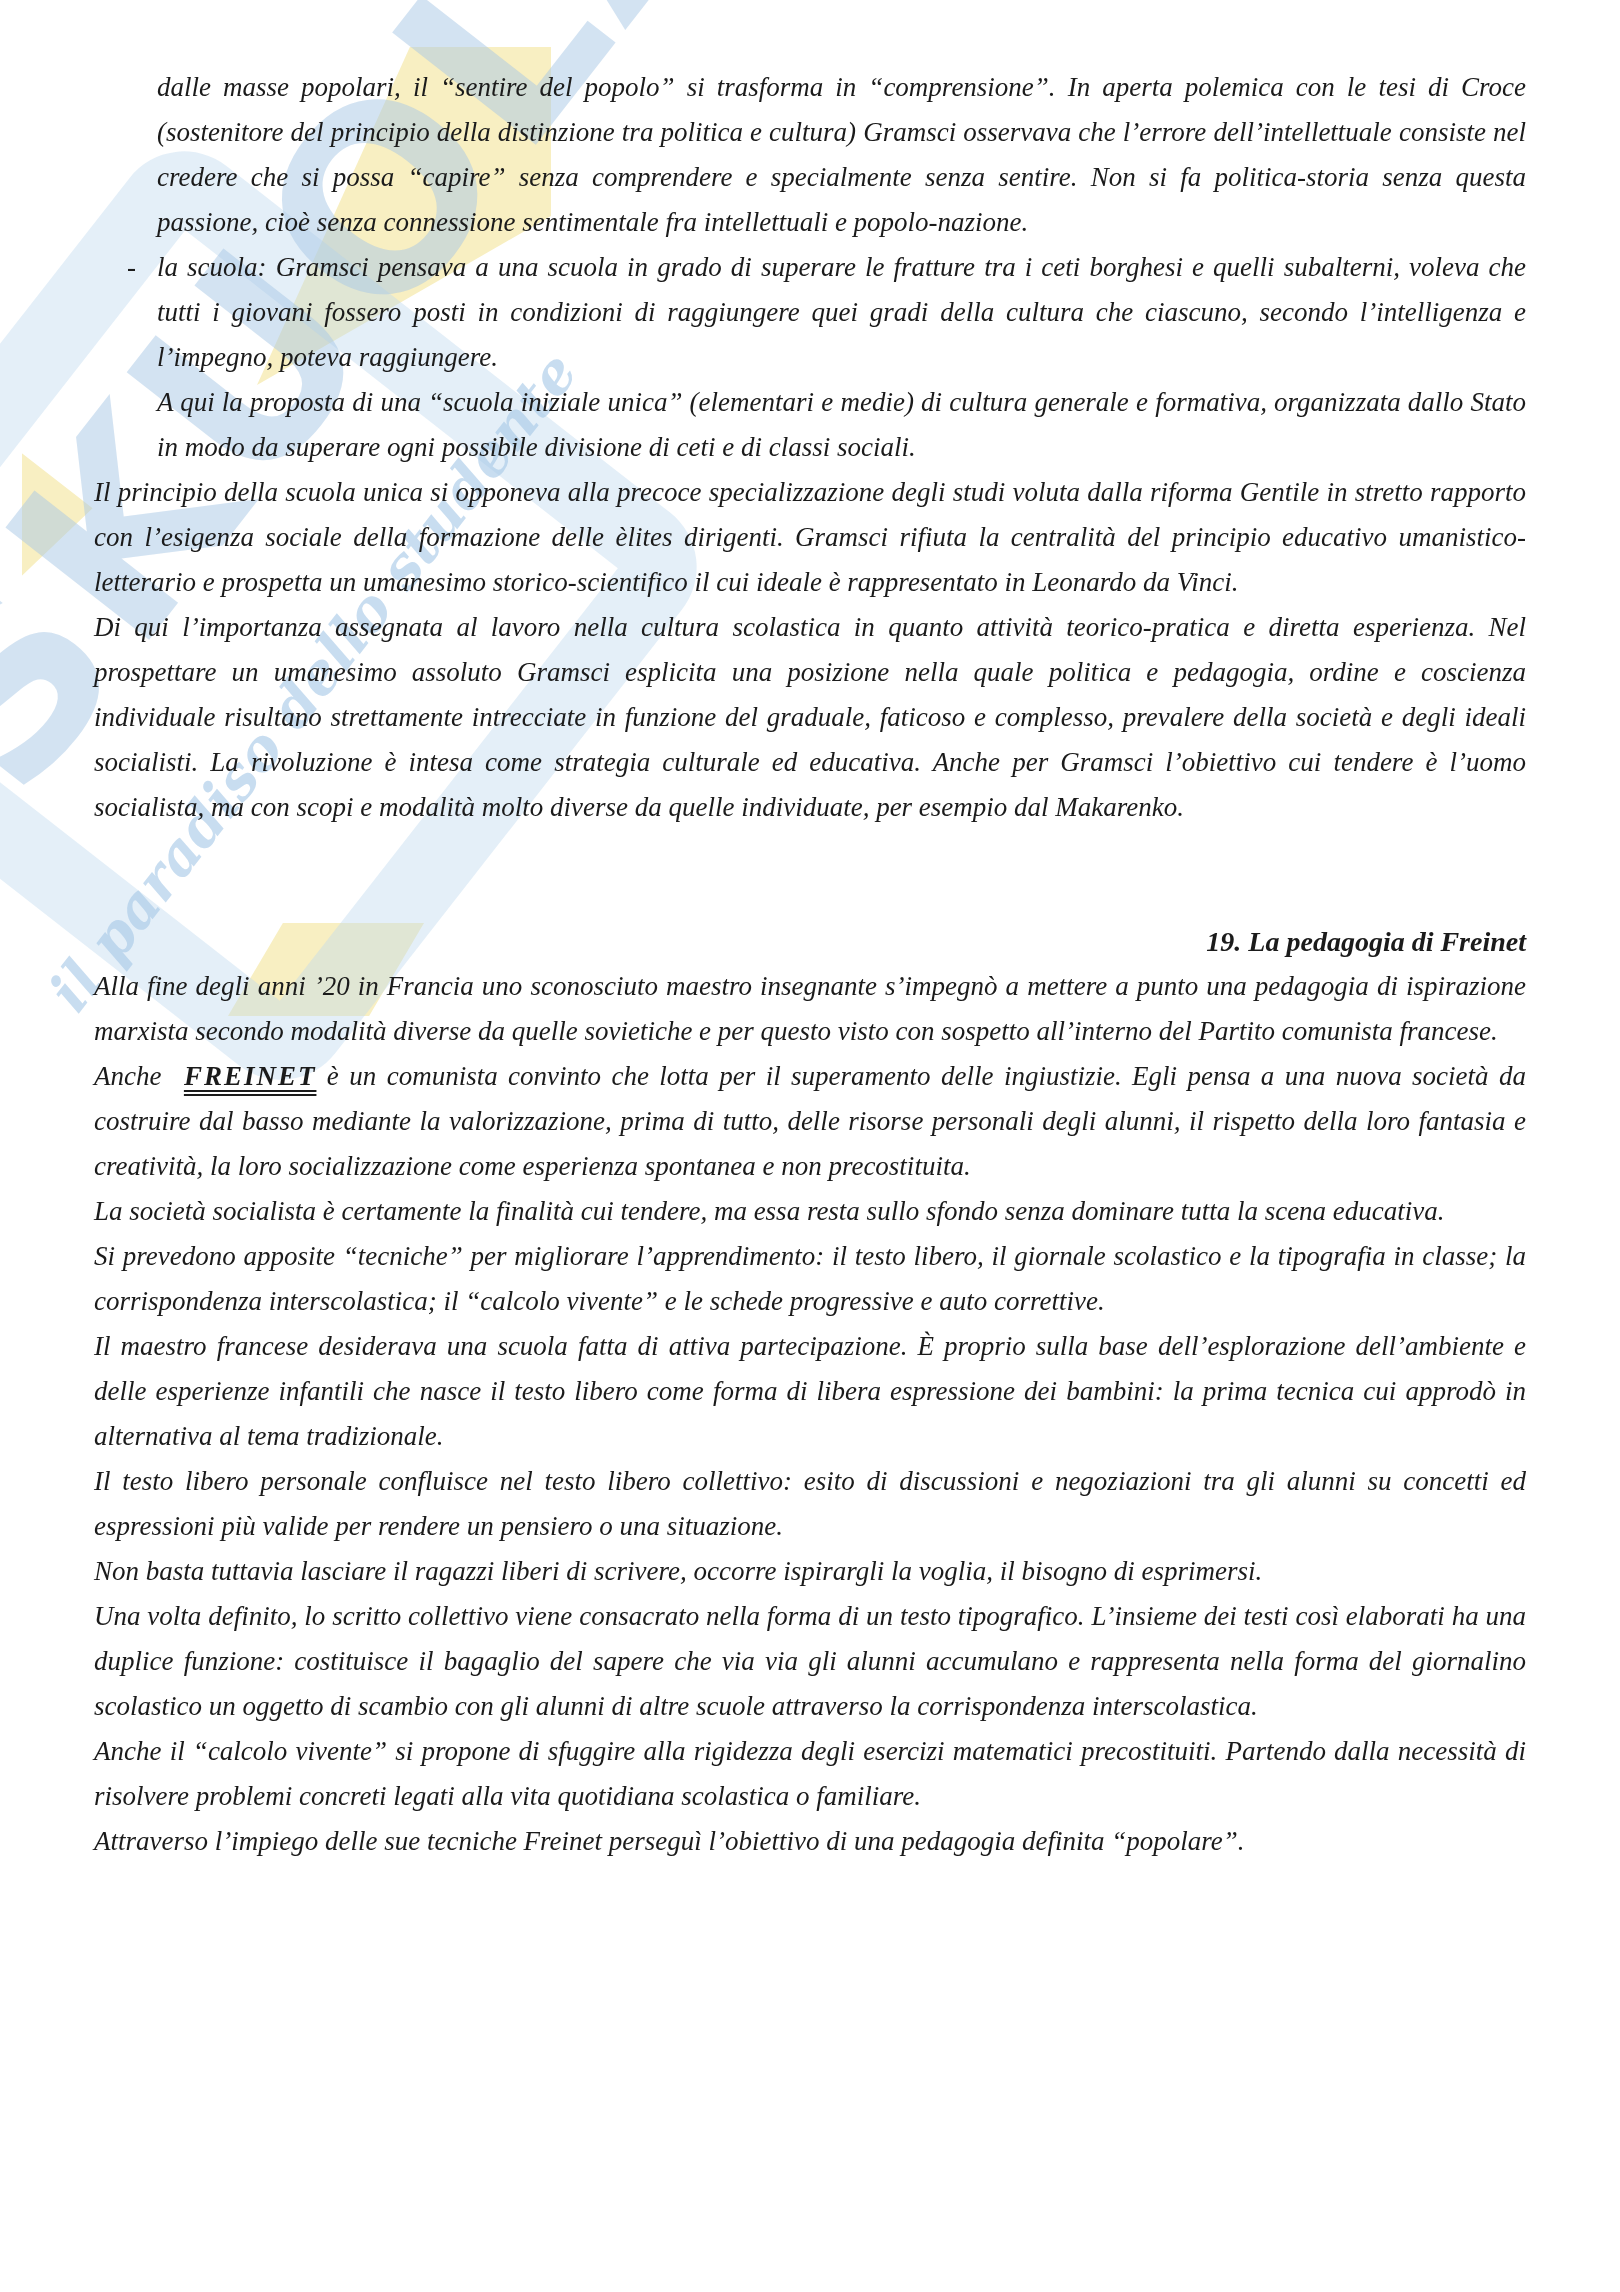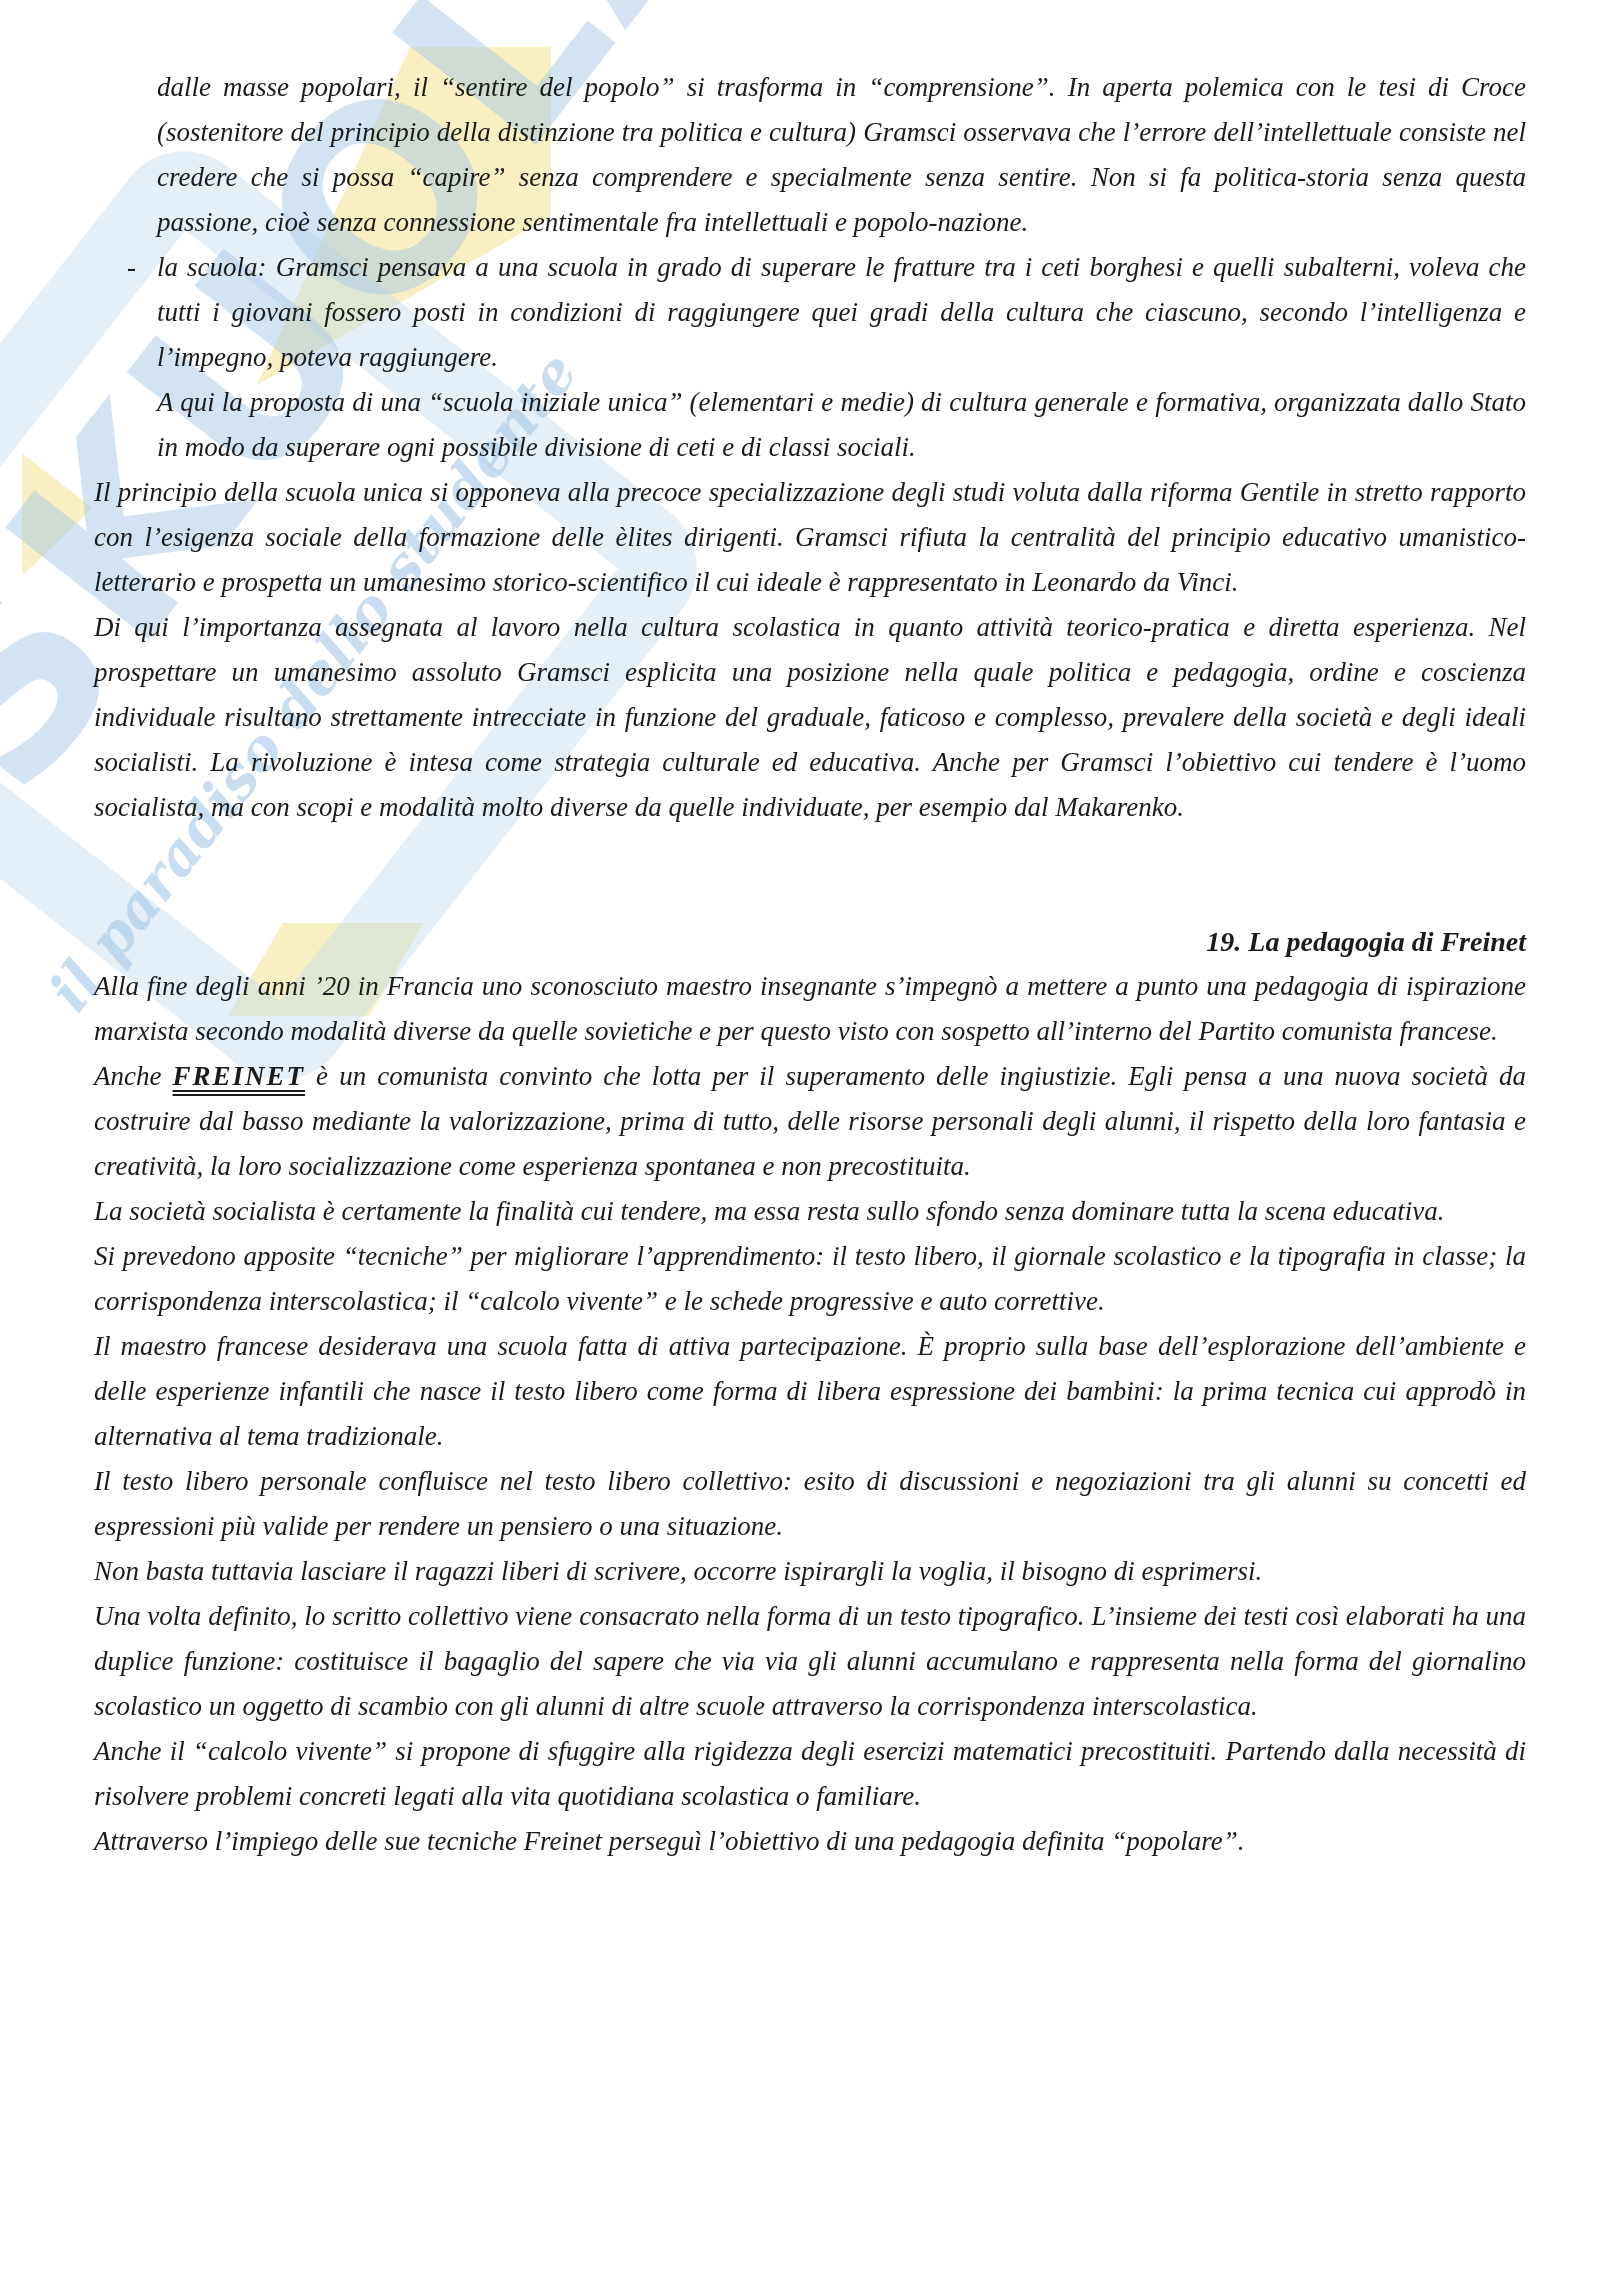--- a/index.html
+++ b/index.html
@@ -60,20 +60,21 @@
     font-size:28px;
     margin-top:89px !important;
     padding-left:23.5px;
     text-align:right;
   }
   .freinet-name{
     font-weight:bold;
     letter-spacing:2px;
     text-decoration:underline double;
     text-underline-offset:4.9px;
+    margin-left:12px;
   }
 </style>
 </head>
 <body>
 
 <div class="page">
 
   <div class="watermark">
     <div class="wm-tri wm-tri-top"></div>
     <div class="wm-tri wm-tri-left"></div>

